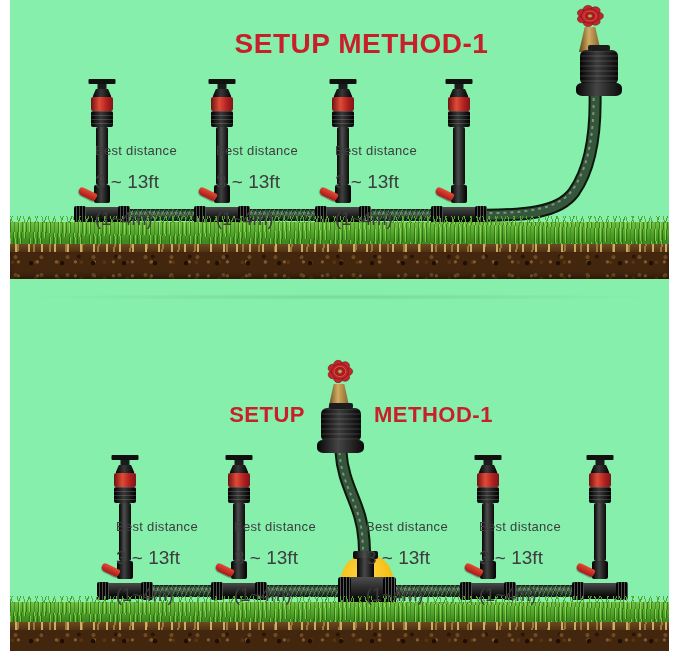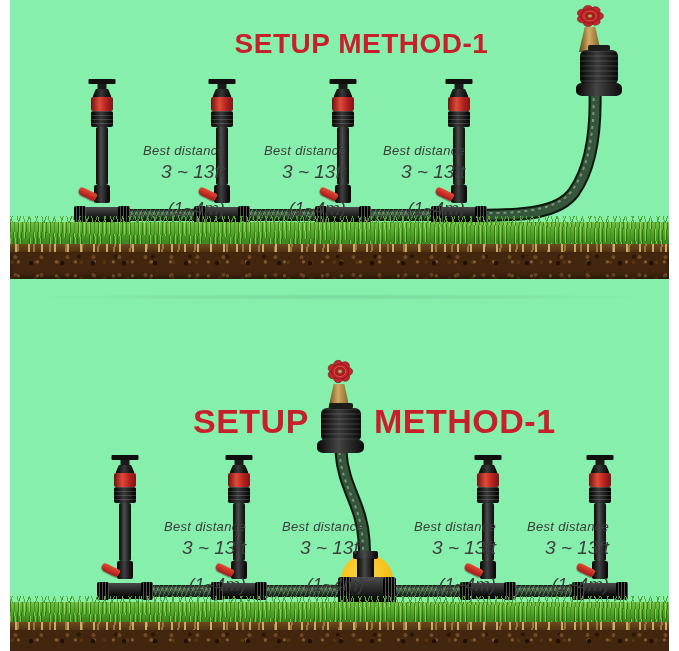--- a/index.html
+++ b/index.html
@@ -6,30 +6,30 @@
   .canvas{
     position:relative;width:659px;height:651px;margin:0 auto;background:#86efac;
     font-family:"Liberation Sans",sans-serif;overflow:hidden;
   }
   
   .title1{
     position:absolute;left:0;right:0;top:28px;text-align:center;padding-left:44px;
     font-size:28px;font-weight:bold;color:#c8202a;letter-spacing:.5px;z-index:7;
   }
   .title2{
-    position:absolute;top:402px;font-size:34px;font-weight:bold;color:#c8202a;
+    position:absolute;top:402px;font-size:22px;font-weight:bold;color:#c8202a;
     letter-spacing:.5px;z-index:7;white-space:nowrap;
   }
   .title2-left{left:183px;width:112px;text-align:right;}
   .title2-right{left:364px;}
   
-  .dlabel{position:absolute;width:130px;text-align:right;color:#3d3d3d;
-    font-style:italic;z-index:6;}
+  .dlabel{position:absolute;width:130px;text-align:left;color:#3d3d3d;
+    z-index:6;}
   .dl-caption{font-size:13px;line-height:15px;letter-spacing:.3px;}
-  .dl-ft{font-size:19px;line-height:20px;margin-top:4px;}
+  .dl-ft{font-size:19px;line-height:20px;margin-top:14px;}
   .dl-m{font-size:18px;line-height:20px;margin-top:17px;}
   
   .hose{
     position:absolute;height:12px;border-radius:5px;z-index:2;
     background:
       repeating-linear-gradient(115deg,rgba(205,228,200,.28) 0 1px,transparent 1px 4px),
       repeating-linear-gradient(65deg,rgba(0,0,0,.35) 0 1px,transparent 1px 4px),
       linear-gradient(180deg,#0c170d,#567a58 32%,#2e4c33 62%,#0a140b);
   }
   

